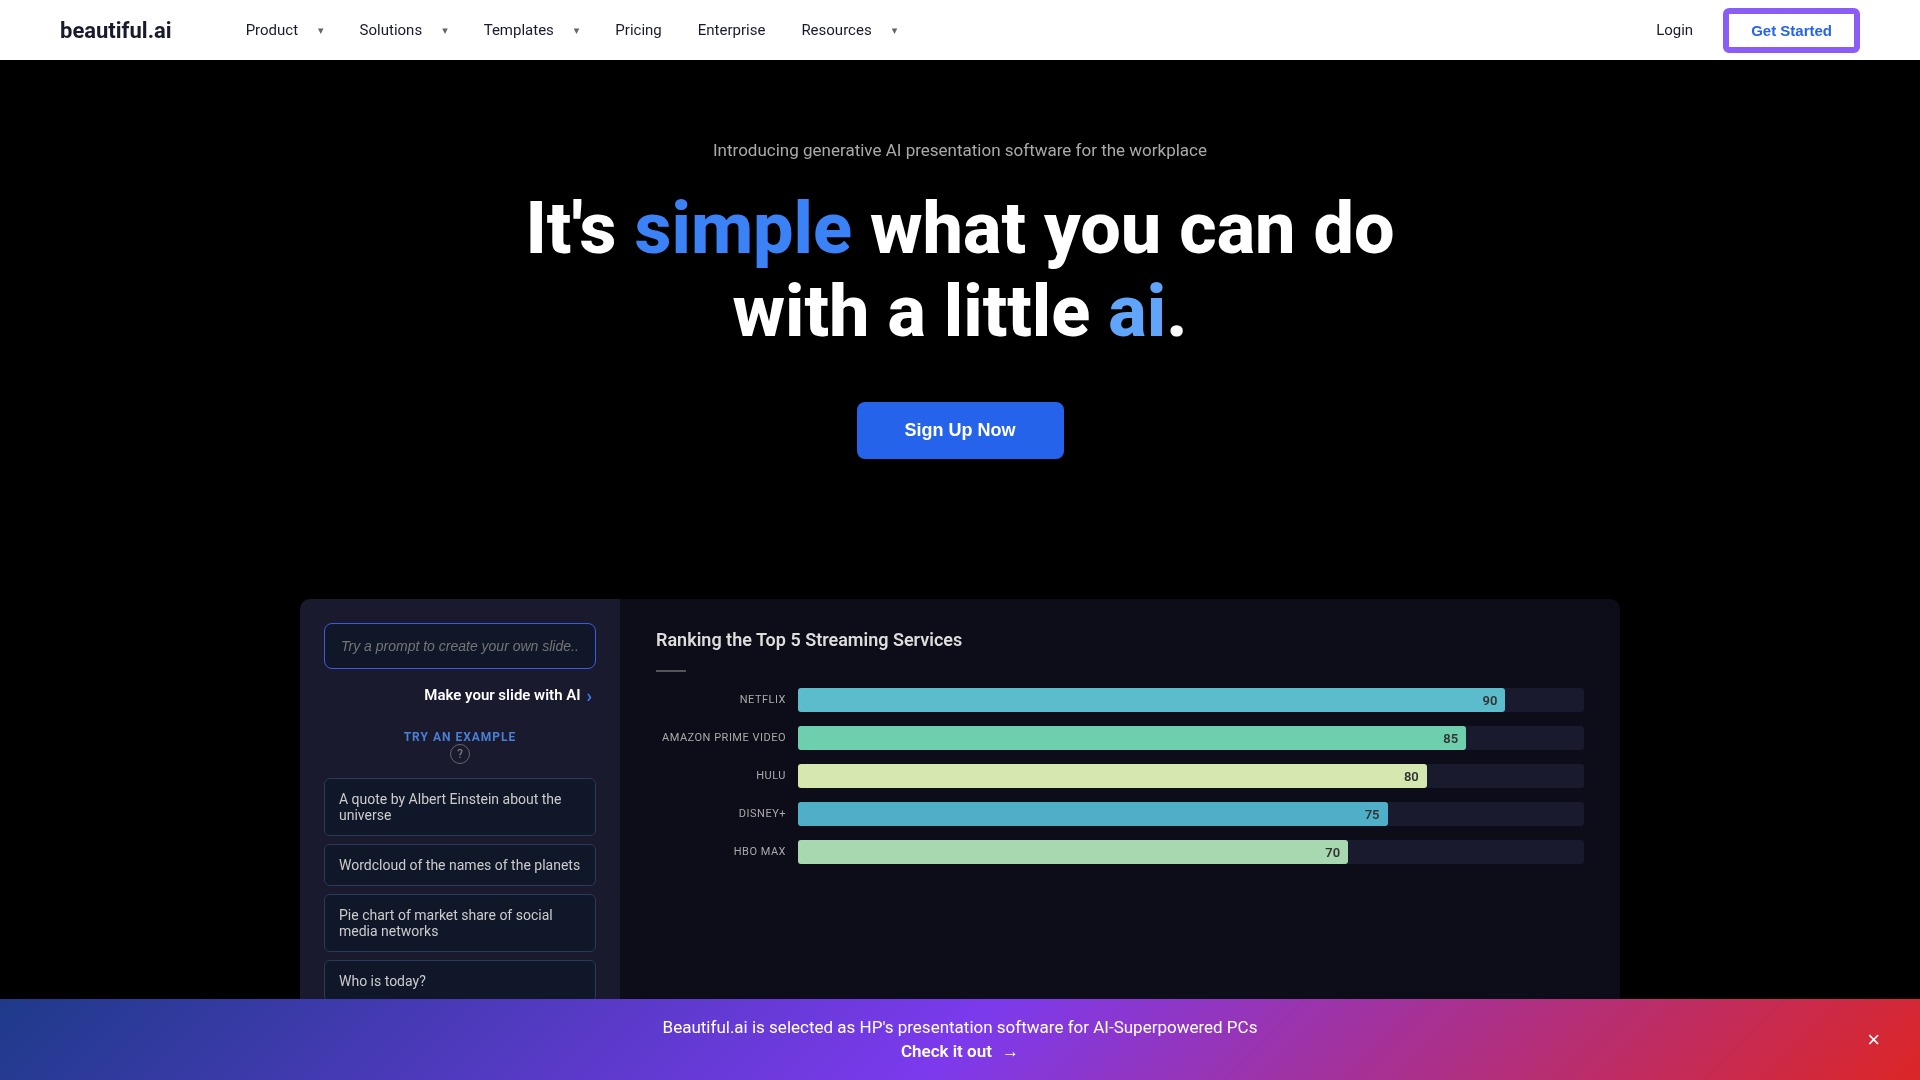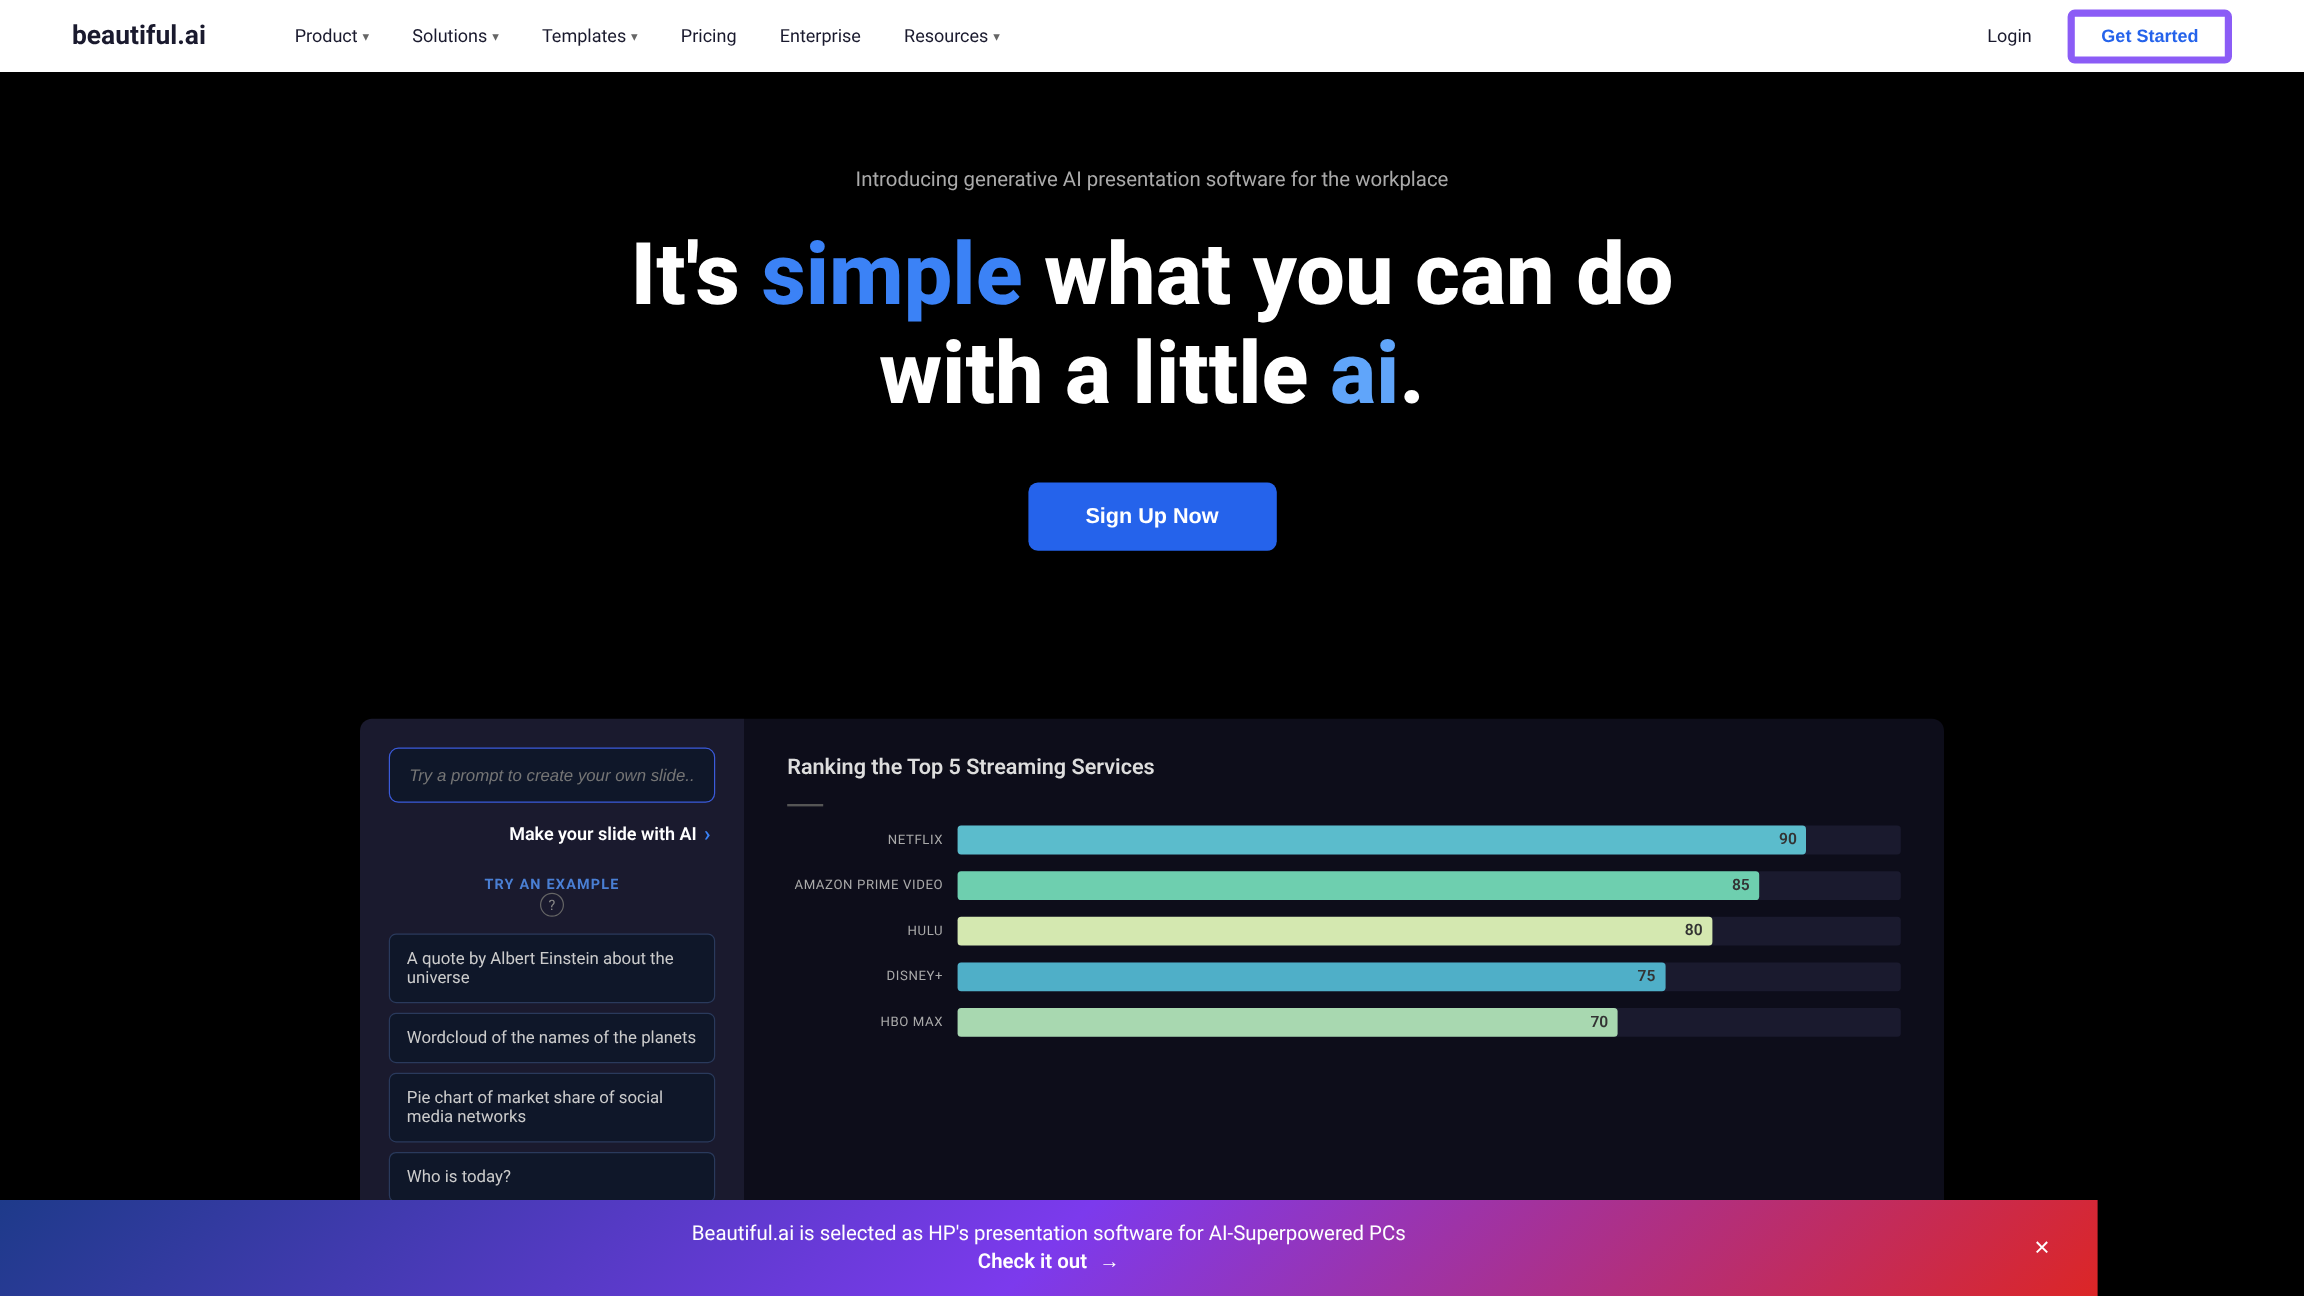--- a/index.html
+++ b/index.html
@@ -24,21 +24,21 @@
     }
     .nav-links {
       display: flex;
       align-items: center;
       gap: 8px;
       flex: 1;
     }
     .nav-item {
       display: flex;
       align-items: center;
-      gap: 4px;
+      gap: 20px;
       padding: 8px 14px;
       font-size: 15px;
       color: #1a1a2e;
       cursor: pointer;
       border-radius: 4px;
     }
     .nav-chevron { font-size: 11px; color: #666; }
     .nav-right {
       display: flex;
       align-items: center;
@@ -229,21 +229,21 @@
       font-size: 13px;
       color: #333;
       font-weight: 600;
     }
 
     
     .bottom-banner {
       position: fixed;
       bottom: 0;
       left: 0;
-      width: 1748px;
+      width: 1920px;
       background: linear-gradient(135deg, #1e3a8a 0%, #7c3aed 50%, #dc2626 100%);
       padding: 18px 92px;
       text-align: center;
       z-index: 100;
     }
     .banner-text {
       font-size: 17px;
       color: #fff;
       margin-bottom: 4px;
       font-weight: 400;

